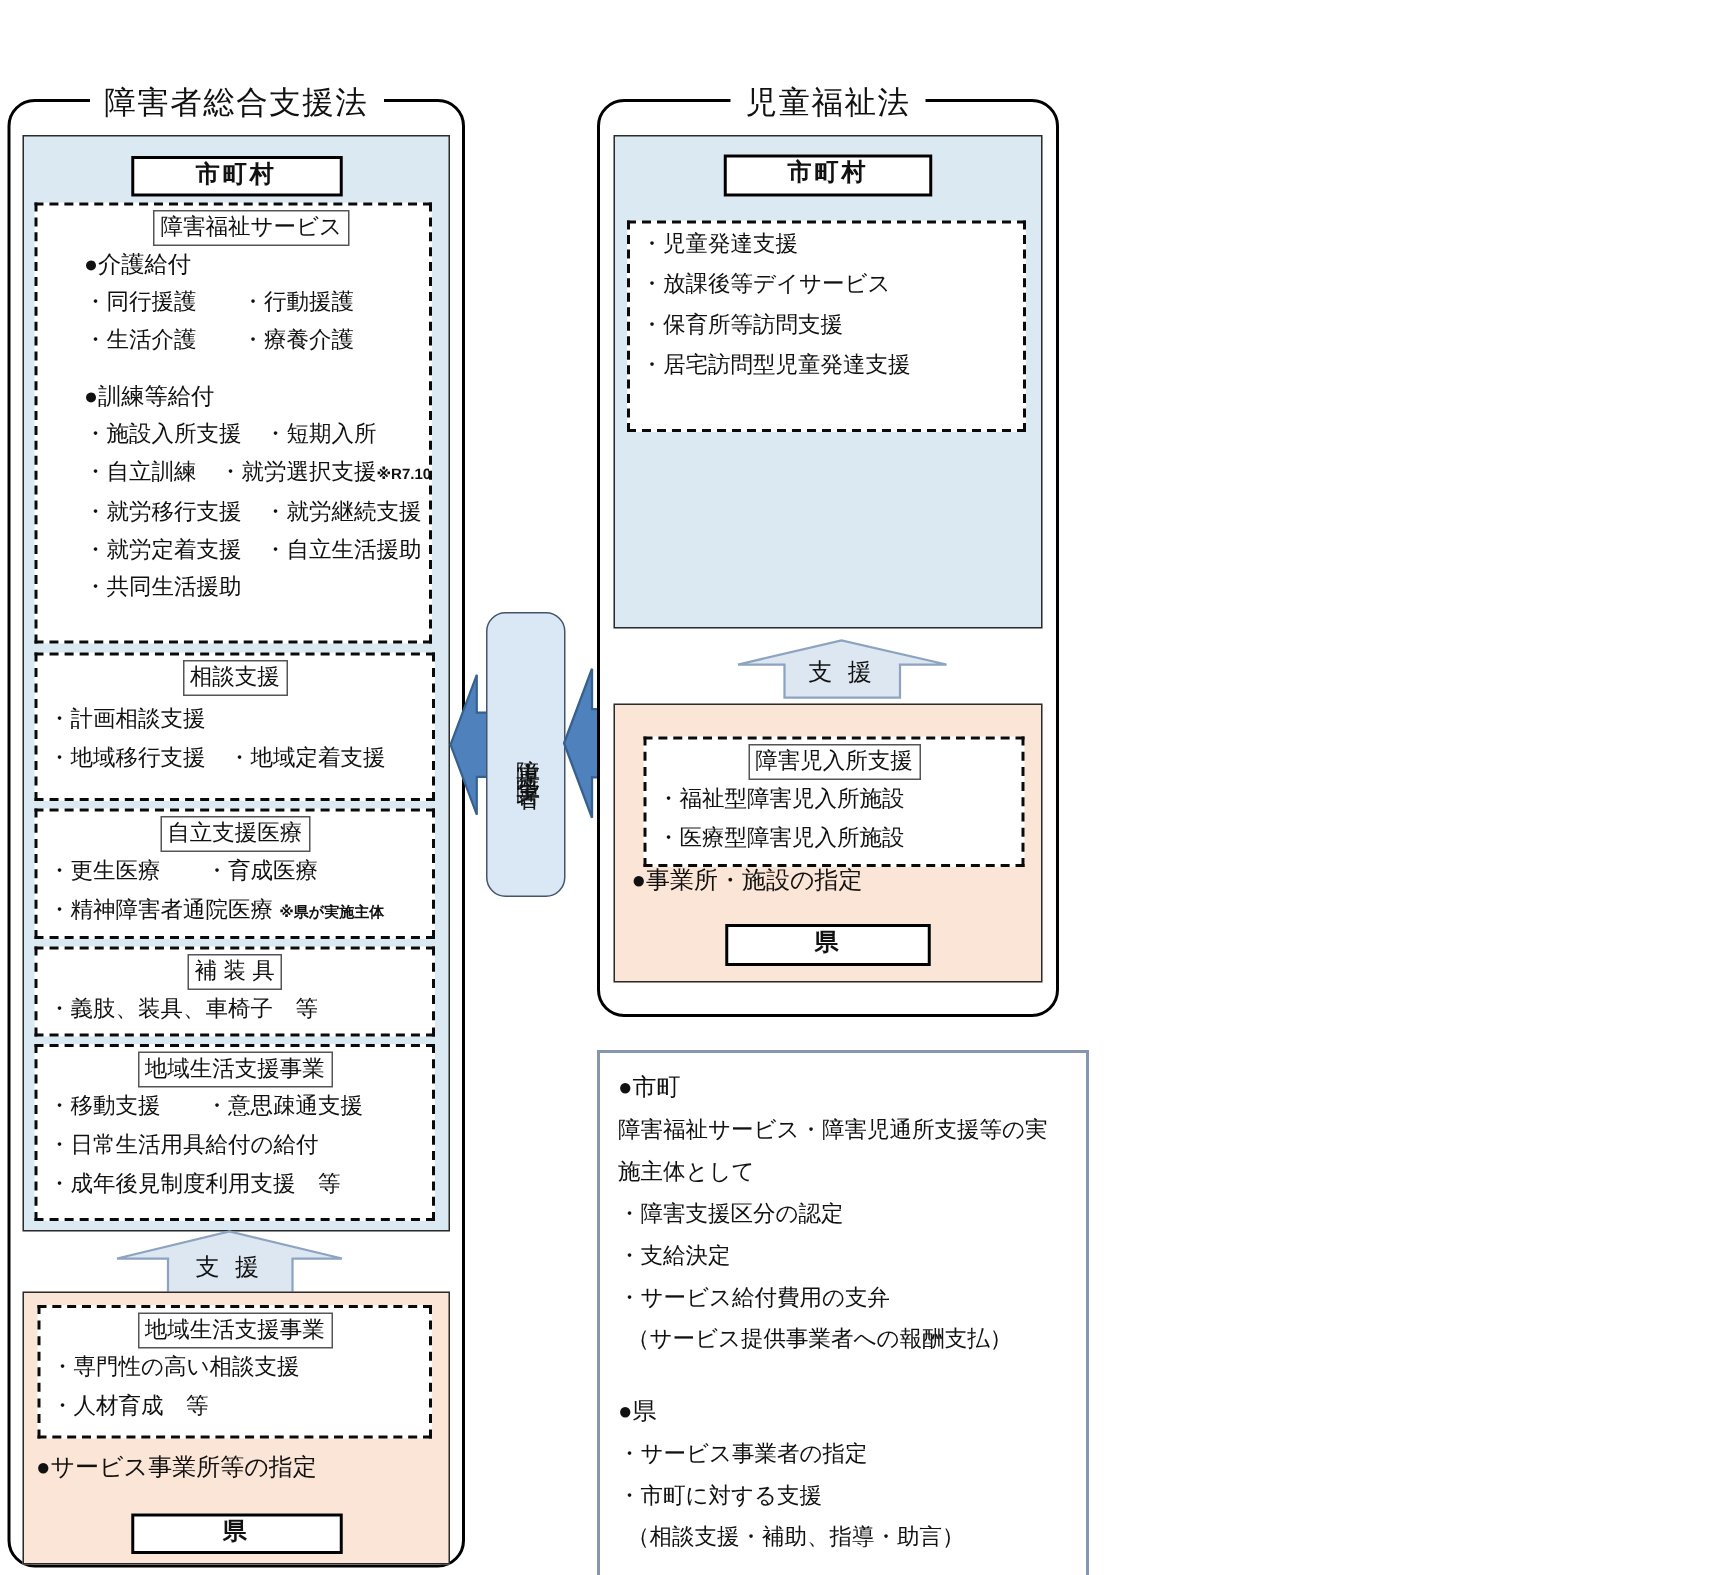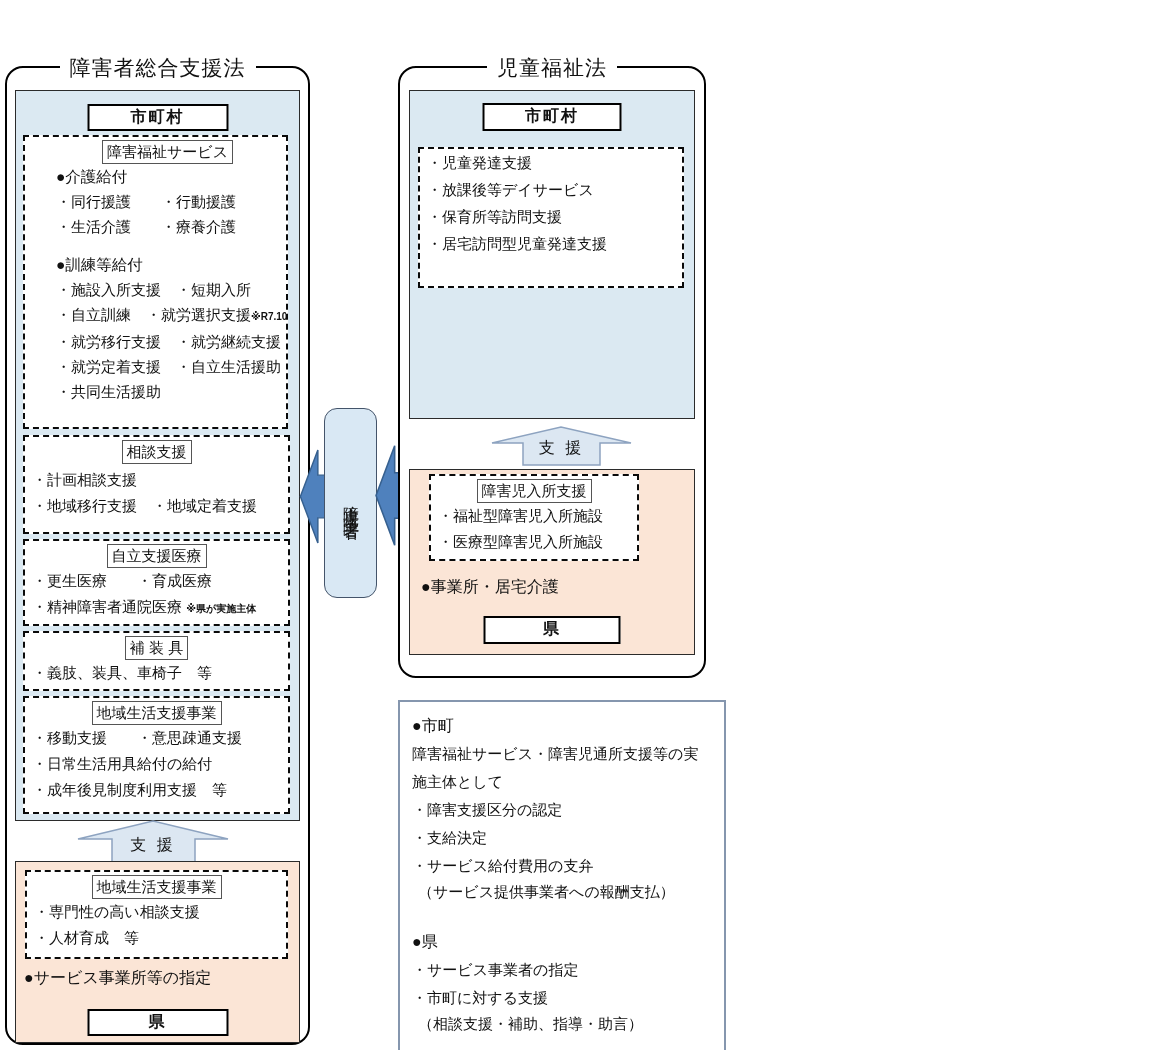--- a/index.html
+++ b/index.html
@@ -157,28 +157,28 @@
     </div>
 
     <div class="support-arrow" style="left:88px;top:357px;width:147px;height:42px;">
       <svg width="147" height="42" viewBox="0 0 147 42">
         <polygon points="4,18 73,2 143,18 112,18 112,40 35,40 35,18" fill="#dce7f2" stroke="#8da3c0" stroke-width="1.5"></polygon>
       </svg>
       <span class="lbl" style="top:13px;">支 援</span>
     </div>
 
     <div class="fill-orange" style="left:9px;top:401px;width:284px;height:184px;">
-      <div class="dashed-box" style="left:19px;top:4px;width:210px;height:87px;">
+      <div class="dashed-box" style="left:19px;top:21px;width:254px;height:87px;">
         <div class="box-hdr">
           <span>障害児入所支援</span>
         </div>
         <div class="li li26">・福祉型障害児入所施設</div>
         <div class="li li26">・医療型障害児入所施設</div>
       </div>
-      <div class="designation" style="left:11px;top:107px;">●事業所・居宅介護</div>
+      <div class="designation" style="left:11px;top:107px;">●事業所・施設の指定</div>
       <div class="gov-box" style="top:146px;width:133px;height:24px;line-height:22px;">県</div>
     </div>
   </div>
 
   <div id="info-box">
     <div class="row hdr">●市町</div>
     <div class="row wrap">障害福祉サービス・障害児通所支援等の実施主体として</div>
     <div class="row">・障害支援区分の認定</div>
     <div class="row">・支給決定</div>
     <div class="row">・サービス給付費用の支弁</div>

